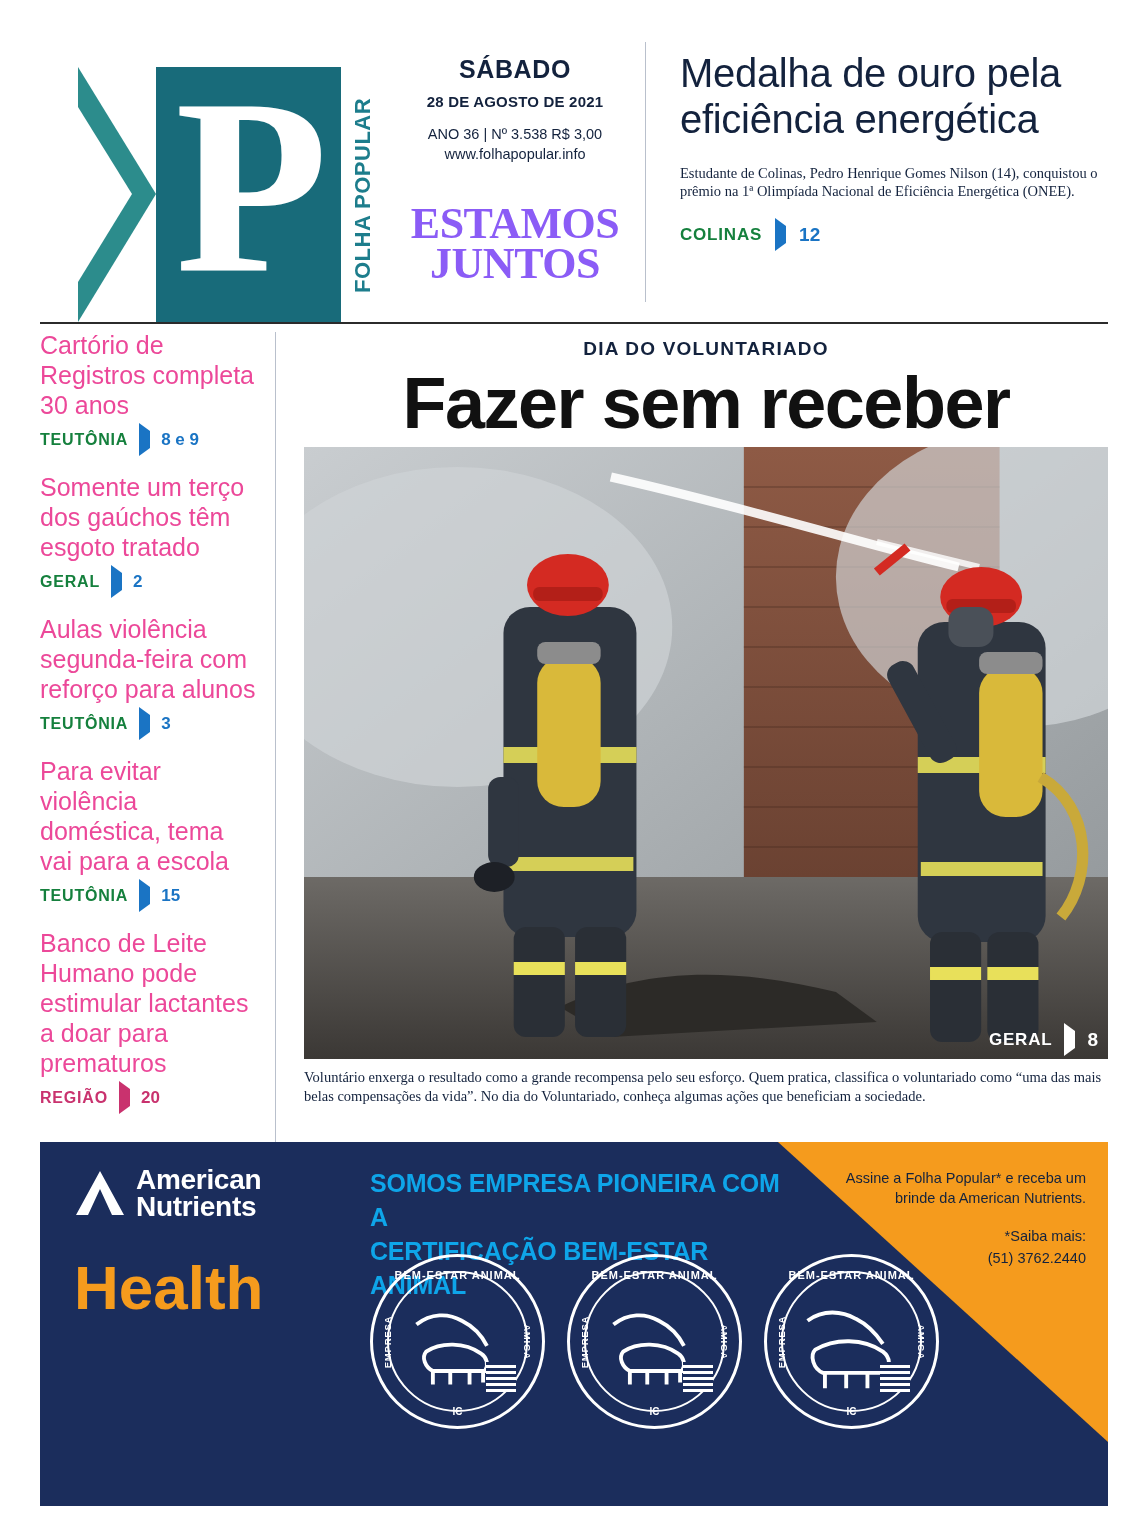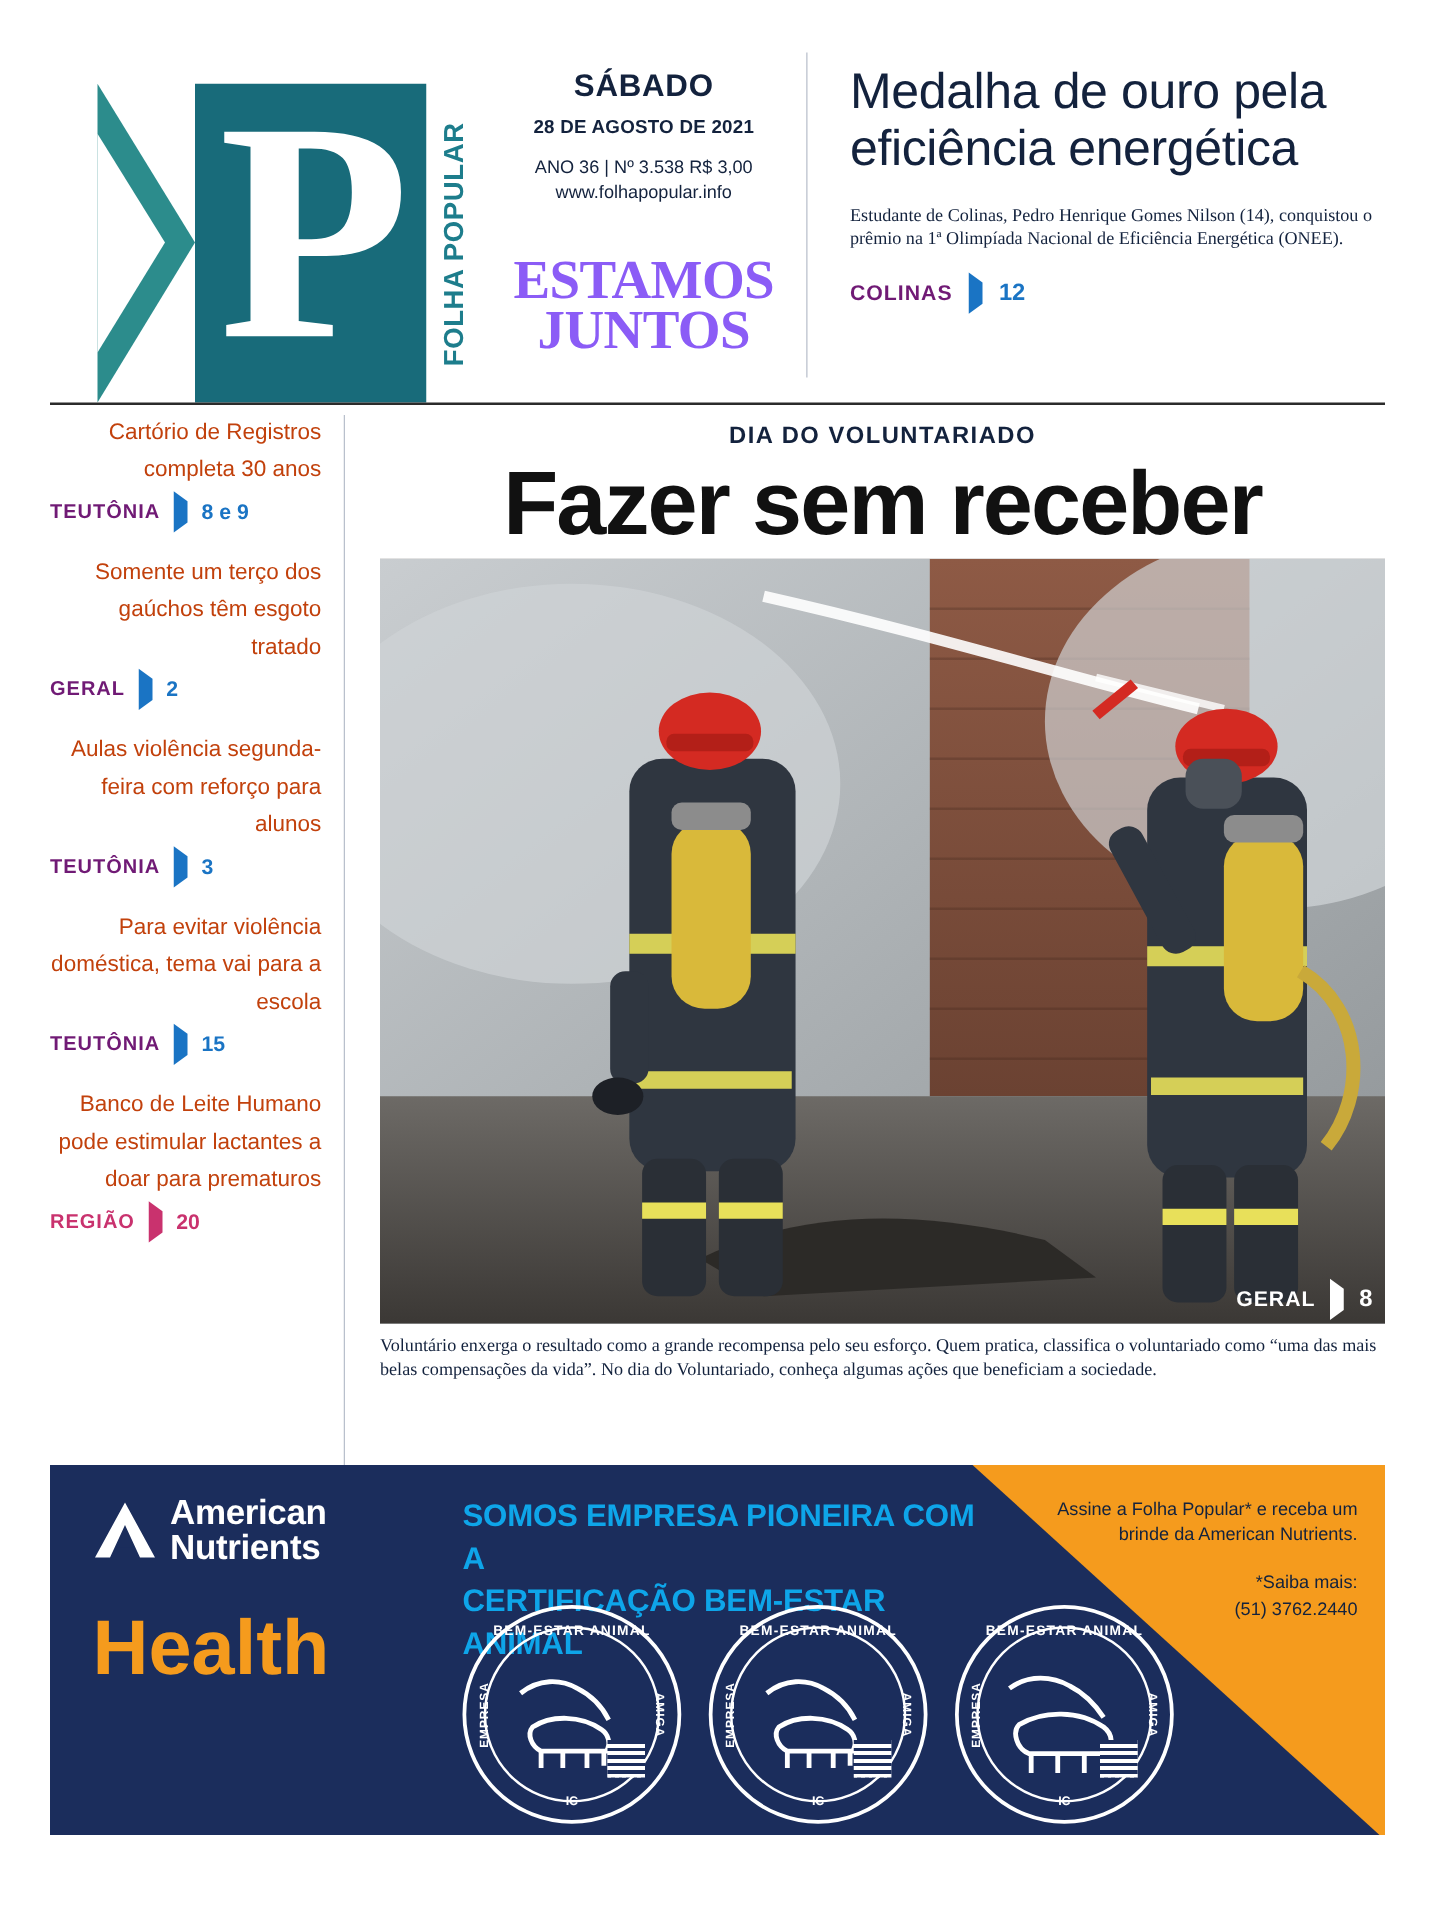--- a/index.html
+++ b/index.html
@@ -64,39 +64,39 @@
 
   .lead-block { position: absolute; left: 680px; top: 50px; width: 420px; }
   .lead-title {
     color: #13223d; font-size: 40px; font-weight: normal; line-height: 46px; letter-spacing: -.3px;
   }
   .lead-text {
     margin-top: 22px; font-family: "Liberation Serif", serif;
     font-size: 14.5px; line-height: 18px; color: #13223d;
   }
   .lead-tag { margin-top: 24px; display: flex; align-items: center; }
-  .tag-label { color: #701a75; font-size: 17px; font-weight: bold; letter-spacing: .8px; }
+  .tag-label { color: #15803d; font-size: 17px; font-weight: bold; letter-spacing: .8px; }
   .tag-arrow { margin: 0 13px 0 13px; }
   .tag-num { color: #1a74c4; font-size: 19px; font-weight: bold; }
 
   .arrow-blue { width: 0; height: 0; border-top: 8px solid transparent; border-bottom: 8px solid transparent; border-left: 11px solid #1a74c4; }
   .arrow-pink { width: 0; height: 0; border-top: 8px solid transparent; border-bottom: 8px solid transparent; border-left: 11px solid #c9326e; }
   .arrow-white { width: 0; height: 0; border-top: 8px solid transparent; border-bottom: 8px solid transparent; border-left: 11px solid #ffffff; }
 
   .rule-top { position: absolute; left: 40px; right: 40px; top: 322px; height: 2px; background: #2b2b2b; }
 
   
   .content { position: absolute; top: 330px; left: 40px; width: 1068px; display: flex; }
 
   .col-left { width: 235px; padding-right: 18px; }
   .col-sep { width: 1px; background: #b9c0cc; margin: 2px 0 0 0; height: 845px; }
   .col-right { flex: 1; padding-left: 28px; }
 
   .brief { margin-bottom: 22px; }
-  .brief-title { color: #c2410c; font-size: 18px; line-height: 30px; text-align: right; }
+  .brief-title { color: #ec4899; font-size: 25px; line-height: 30px; }
   .brief-tag { margin-top: 10px; display: flex; align-items: center; }
   .brief-tag .tag-label { font-size: 16px; }
   .brief-tag .tag-arrow { margin: 0 11px; }
   .brief-tag .tag-num { font-size: 17px; }
   .tag-pink .tag-label, .tag-pink .tag-num { color: #c9326e; }
 
   .kicker { text-align: center; color: #13223d; font-size: 19px; font-weight: bold; letter-spacing: 1.2px; margin-top: 8px; }
   .head { text-align: center; color: #111111; font-size: 72px; font-weight: bold; letter-spacing: -1.5px; margin-top: 2px; line-height: 82px; }
   .credit { text-align: right; font-size: 9.5px; color: #333; letter-spacing: .2px; margin-top: 4px; }
 
@@ -106,21 +106,21 @@
   .photo-tag .tag-label, .photo-tag .tag-num { color: #ffffff; }
   .photo-tag .tag-label { font-size: 17px; font-weight: bold; letter-spacing: .8px; }
   .photo-tag .tag-arrow { margin: 0 12px; }
   .photo-tag .tag-num { font-size: 19px; }
 
   .caption { margin-top: 9px; font-family: "Liberation Serif", serif; font-size: 14.5px; line-height: 18.5px; color: #13223d; }
 
   .rule-bottom { position: absolute; left: 40px; right: 40px; top: 1182px; height: 2px; background: #2b2b2b; }
 
   
-  .ad { position: absolute; left: 40px; top: 1172px; width: 1068px; height: 296px; background: #1b2d5c; overflow: hidden; }
+  .ad { position: absolute; left: 40px; top: 1142px; width: 1068px; height: 364px; background: #1b2d5c; overflow: hidden; }
   .ad-tri { position: absolute; right: 0; top: 0; width: 0; height: 0; border-top: 300px solid #f59b1d; border-left: 330px solid transparent; }
   .ad-left { position: absolute; left: 34px; top: 26px; width: 260px; color: #fff; }
   .ad-logo-row { display: flex; align-items: center; }
   .ad-logo-mark { width: 52px; height: 48px; position: relative; }
   .ad-brand { margin-left: 10px; line-height: 23px; }
   .ad-brand .b1 { font-size: 28px; font-weight: bold; letter-spacing: -.3px; }
   .ad-brand .b2 { font-size: 28px; font-weight: bold; letter-spacing: -.3px; display: block; }
   .ad-one { margin-top: 38px; color: #f59b1d; font-size: 62px; font-weight: bold; line-height: 64px; }
   .ad-center { position: absolute; left: 330px; top: 24px; width: 430px; color: #0ea5e9; }
   .ad-head { font-size: 25px; font-weight: bold; line-height: 34px; letter-spacing: -.2px; }

